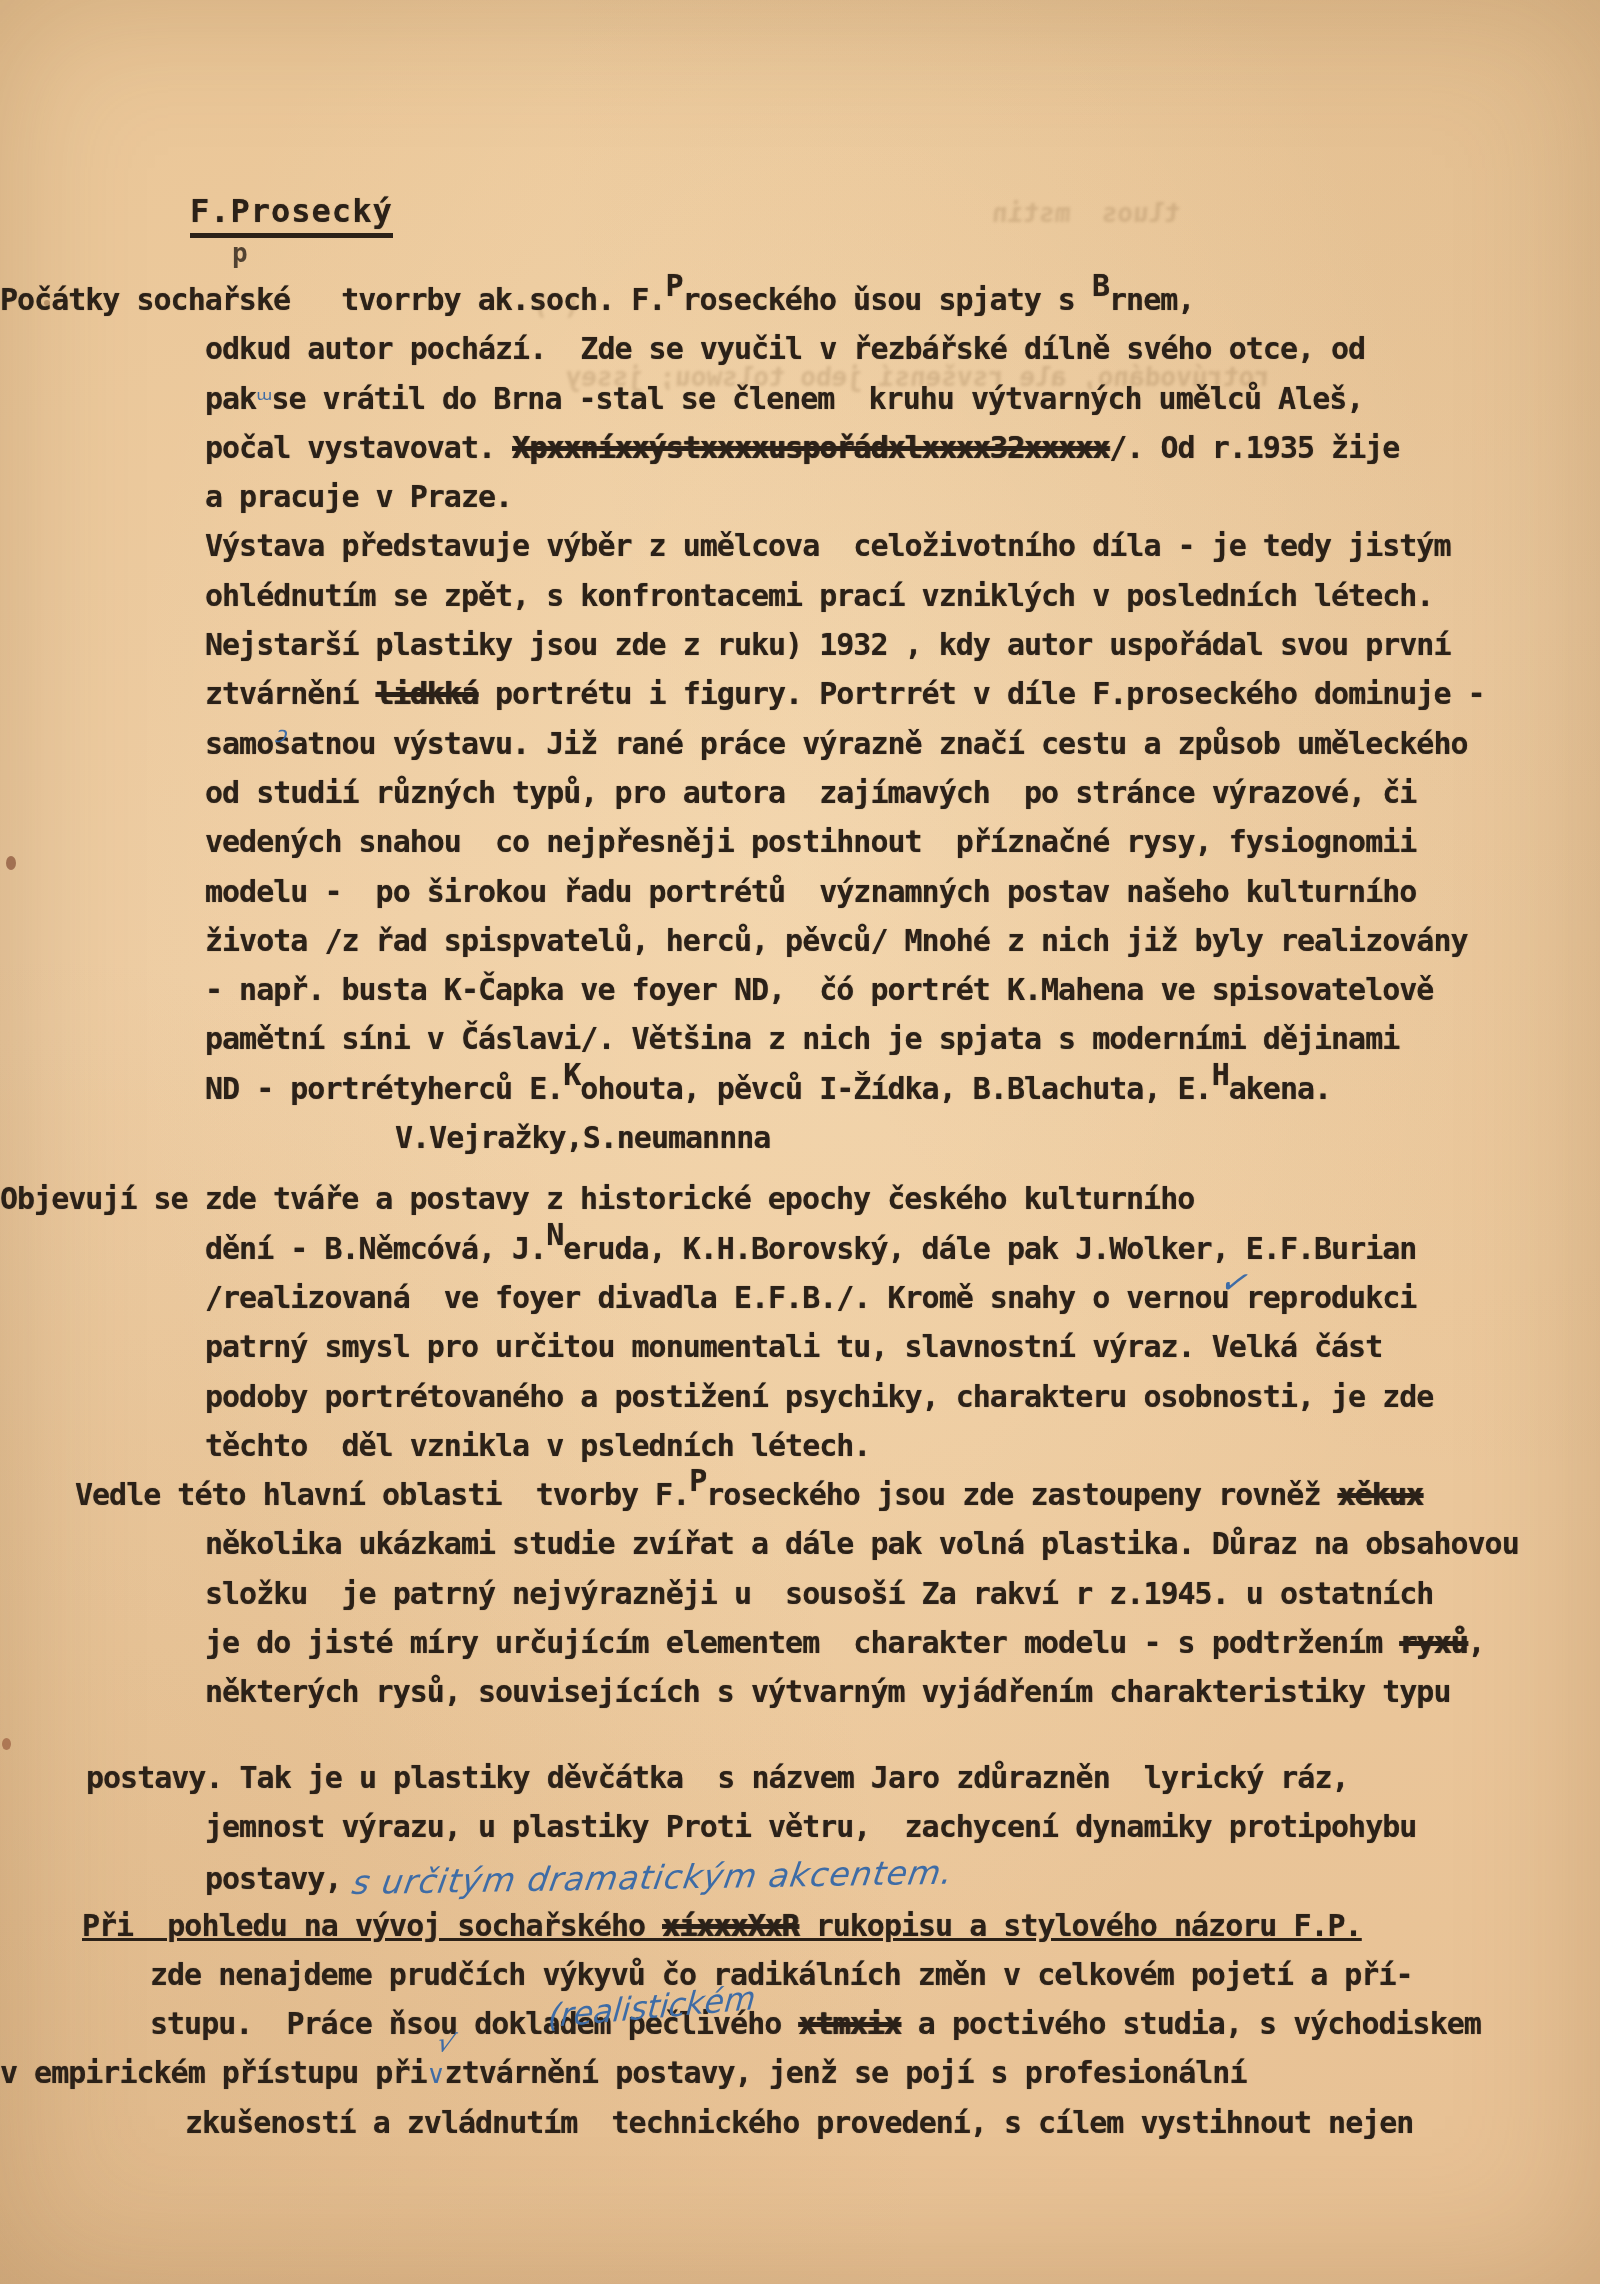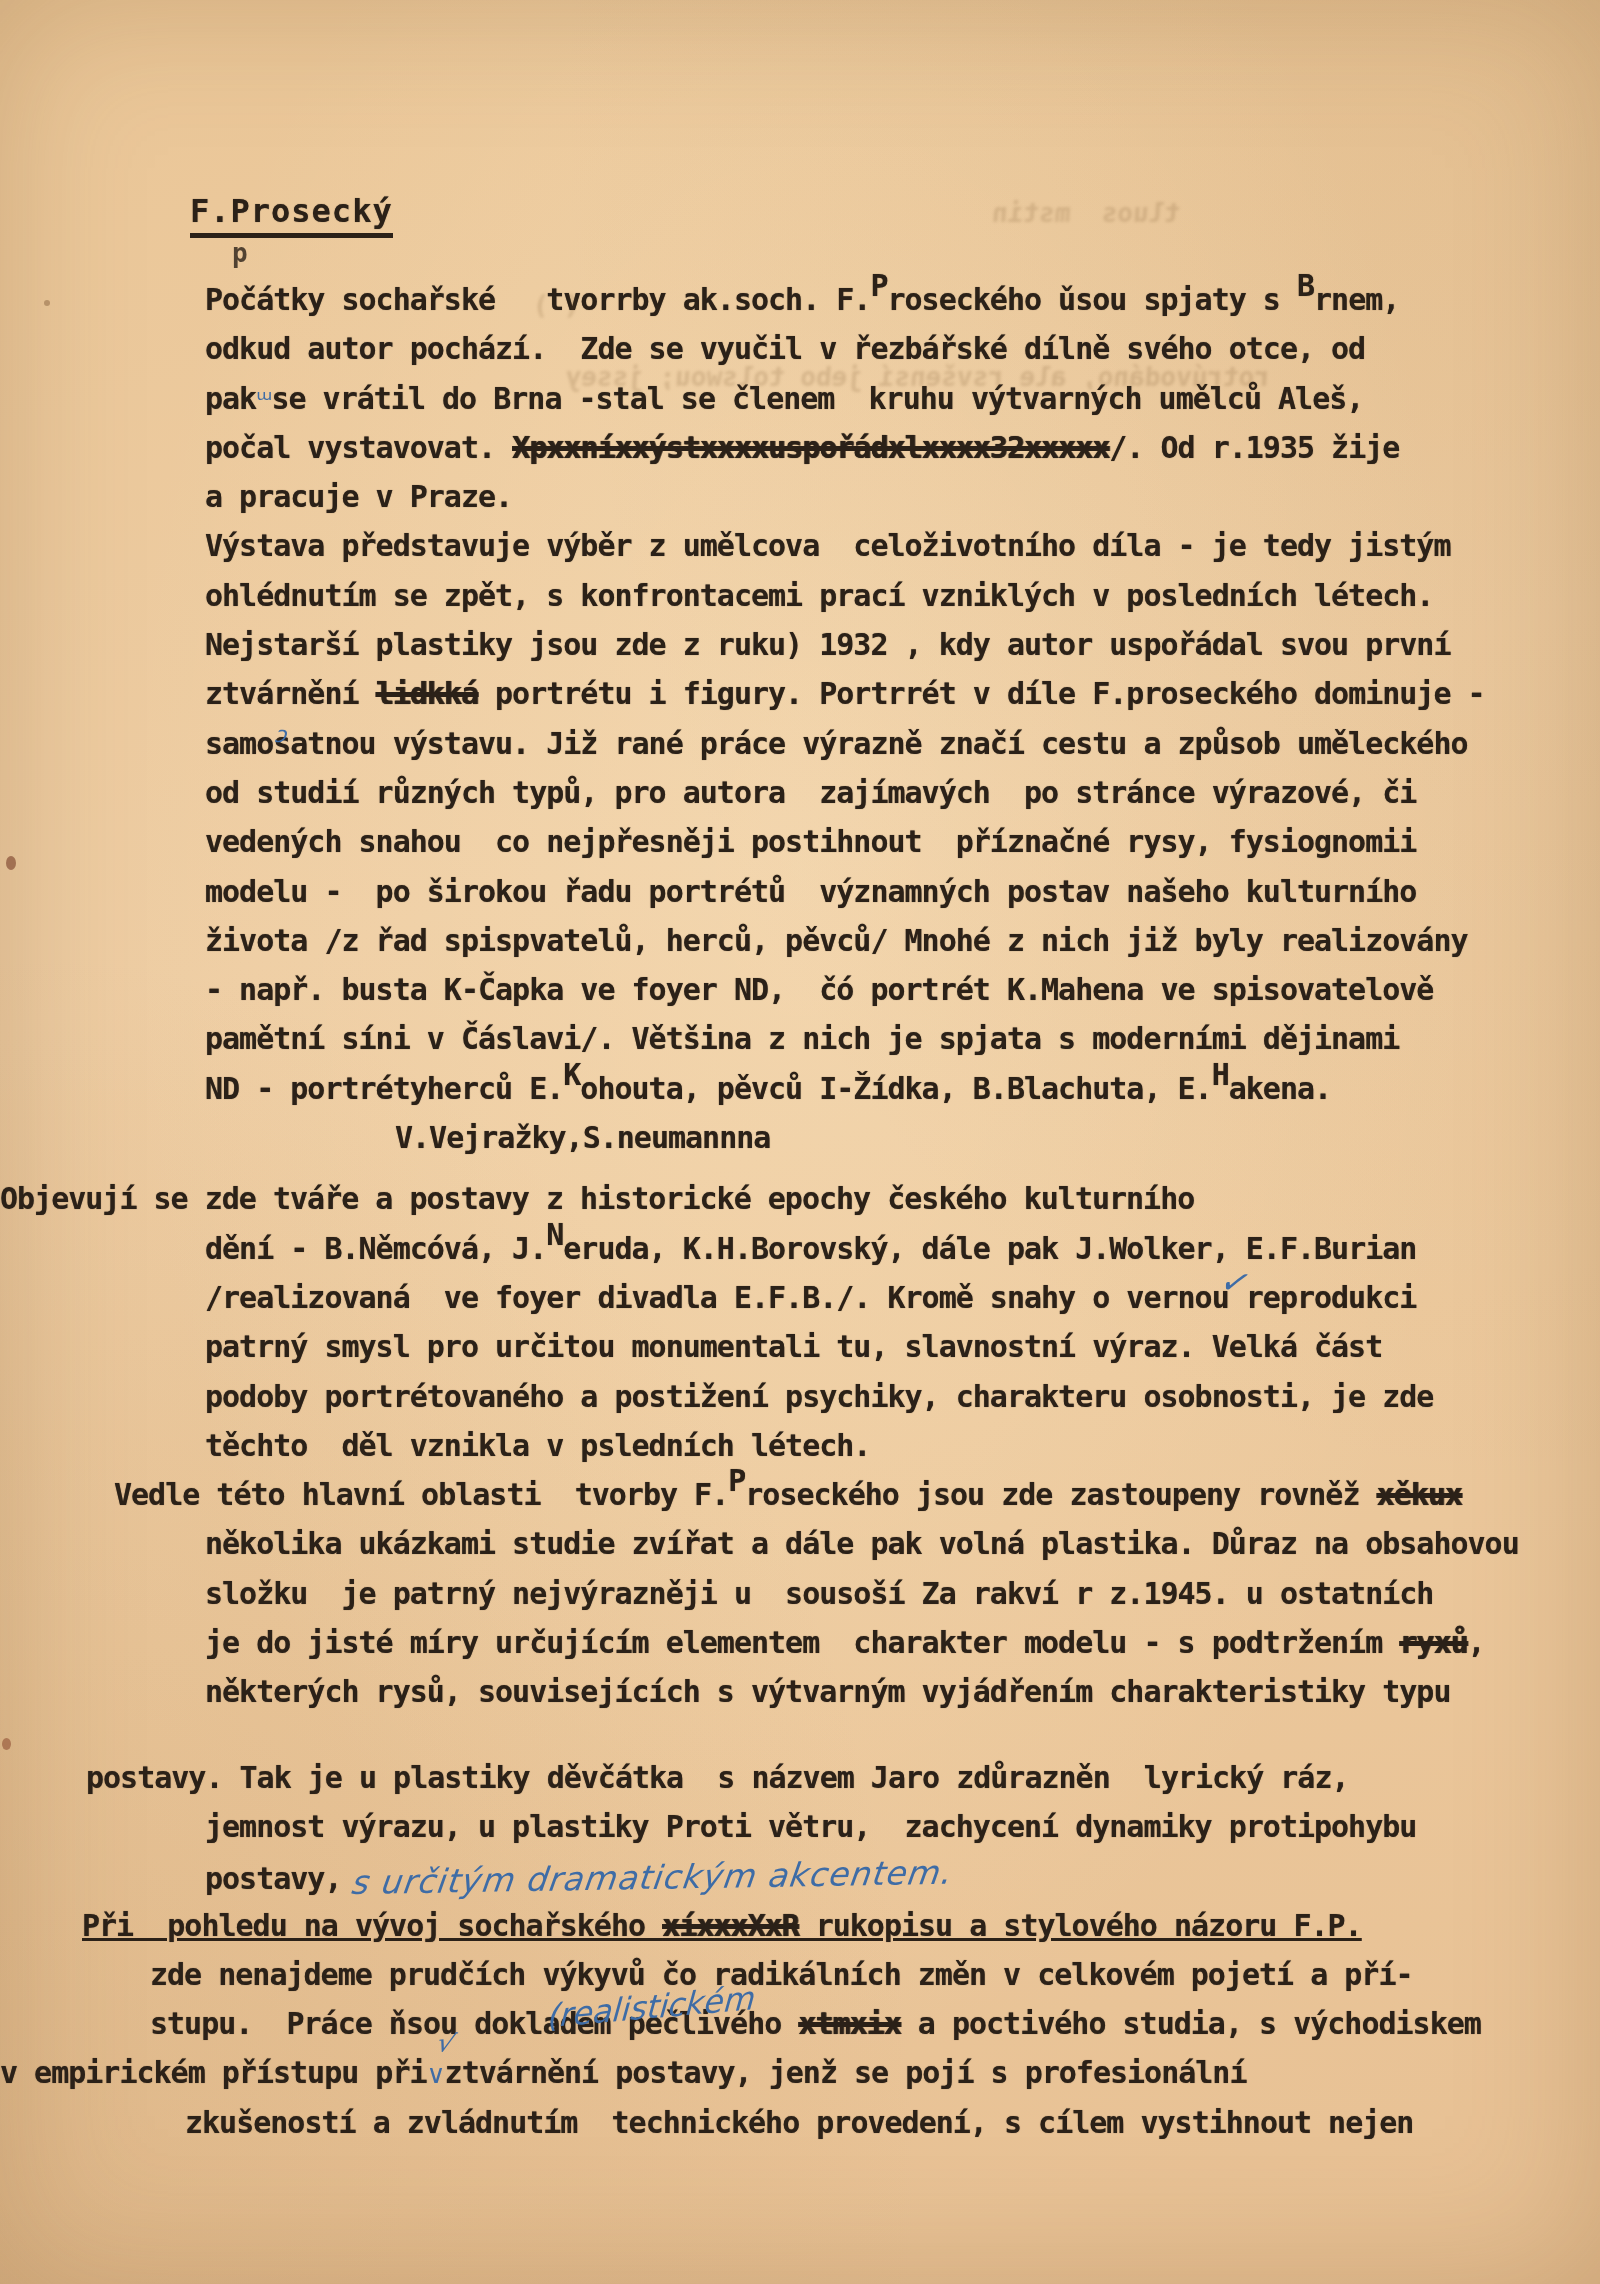--- a/index.html
+++ b/index.html
@@ -65,21 +65,21 @@
 </head>
 <body>
 
 <div class="page">
 
   <div class="title">F.Prosecký</div>
 
   <div class="stray-p">p</div>
 
   <div class="textblock">
-      <div class="line" style="padding-left: 205px;"><span class="seg-t">Počátky sochařské   tvorrby ak.soch. F.</span><span class="seg-sup">P</span><span class="seg-t">roseckého ǔsou spjaty s </span><span class="seg-sup">B</span><span class="seg-t">rnem,</span></div>
+      <div class="line" style=""><span class="seg-t">Počátky sochařské   tvorrby ak.soch. F.</span><span class="seg-sup">P</span><span class="seg-t">roseckého ǔsou spjaty s </span><span class="seg-sup">B</span><span class="seg-t">rnem,</span></div>
       <div class="line" style="padding-left: 205px;"><span class="seg-t">odkud autor pochází.  Zde se vyučil v řezbářské dílně svého otce, od</span></div>
       <div class="line" style="padding-left: 205px;"><span class="seg-t">pak</span><span class="seg-mk">ᵚ</span><span class="seg-t">se vrátil do Brna -stal se členem  kruhu výtvarných umělců Aleš,</span></div>
       <div class="line" style="padding-left: 205px;"><span class="seg-t">počal vystavovat. </span><span class="seg-x">Xpxxníxxýstxxxxuspořádxlxxxx32xxxxx</span><span class="seg-t">/. Od r.1935 žije</span></div>
       <div class="line" style="padding-left: 205px;"><span class="seg-t">a pracuje v Praze.</span></div>
       <div class="line" style="padding-left: 205px;"><span class="seg-t">Výstava představuje výběr z umělcova  celoživotního díla - je tedy jistým</span></div>
       <div class="line" style="padding-left: 205px;"><span class="seg-t">ohlédnutím se zpět, s konfrontacemi prací vzniklých v posledních létech.</span></div>
       <div class="line" style="padding-left: 205px;"><span class="seg-t">Nejstarší plastiky jsou zde z ruku) 1932 , kdy autor uspořádal svou první</span></div>
       <div class="line" style="padding-left: 205px;"><span class="seg-t">ztvárnění </span><span class="seg-x">lidkká</span><span class="seg-t"> portrétu i figury. Portrrét v díle F.proseckého dominuje -</span></div>
       <div class="line" style="padding-left: 205px;"><span class="seg-t">samosatnou výstavu. Již rané práce výrazně značí cestu a způsob uměleckého</span></div>
       <div class="line" style="padding-left: 205px;"><span class="seg-t">od studií různých typů, pro autora  zajímavých  po stránce výrazové, či</span></div>
@@ -89,21 +89,21 @@
       <div class="line" style="padding-left: 205px;"><span class="seg-t">- např. busta K-Čapka ve foyer ND,  čó portrét K.Mahena ve spisovatelově</span></div>
       <div class="line" style="padding-left: 205px;"><span class="seg-t">pamětní síni v Čáslavi/. Většina z nich je spjata s moderními dějinami</span></div>
       <div class="line" style="padding-left: 205px;"><span class="seg-t">ND - portrétyherců E.</span><span class="seg-sup">K</span><span class="seg-t">ohouta, pěvců I-Žídka, B.Blachuta, E.</span><span class="seg-sup">H</span><span class="seg-t">akena.</span></div>
       <div class="line" style="padding-left: 395px;"><span class="seg-t">V.Vejražky,S.neumannna</span></div>
       <div class="line" style=" margin-top: 12px;"><span class="seg-t">Objevují se zde tváře a postavy z historické epochy českého kulturního</span></div>
       <div class="line" style="padding-left: 205px;"><span class="seg-t">dění - B.Němcóvá, J.</span><span class="seg-sup">N</span><span class="seg-t">eruda, K.H.Borovský, dále pak J.Wolker, E.F.Burian</span></div>
       <div class="line" style="padding-left: 205px;"><span class="seg-t">/realizovaná  ve foyer divadla E.F.B./. Kromě snahy o vernou reprodukci</span></div>
       <div class="line" style="padding-left: 205px;"><span class="seg-t">patrný smysl pro určitou monumentali tu, slavnostní výraz. Velká část</span></div>
       <div class="line" style="padding-left: 205px;"><span class="seg-t">podoby portrétovaného a postižení psychiky, charakteru osobnosti, je zde</span></div>
       <div class="line" style="padding-left: 205px;"><span class="seg-t">těchto  děl vznikla v psledních létech.</span></div>
-      <div class="line" style="padding-left: 98px; margin-left: 16px;"><span class="seg-t">Vedle této hlavní oblasti  tvorby F.</span><span class="seg-sup">P</span><span class="seg-t">roseckého jsou zde zastoupeny rovněž </span><span class="seg-x">xěkux</span></div>
+      <div class="line" style="padding-left: 75px;"><span class="seg-t">Vedle této hlavní oblasti  tvorby F.</span><span class="seg-sup">P</span><span class="seg-t">roseckého jsou zde zastoupeny rovněž </span><span class="seg-x">xěkux</span></div>
       <div class="line" style="padding-left: 205px;"><span class="seg-t">několika ukázkami studie zvířat a dále pak volná plastika. Důraz na obsahovou</span></div>
       <div class="line" style="padding-left: 205px;"><span class="seg-t">složku  je patrný nejvýrazněji u  sousoší Za rakví r z.1945. u ostatních</span></div>
       <div class="line" style="padding-left: 205px;"><span class="seg-t">je do jisté míry určujícím elementem  charakter modelu - s podtržením </span><span class="seg-x">ryxů</span><span class="seg-t">,</span></div>
       <div class="line" style="padding-left: 205px;"><span class="seg-t">některých rysů, souvisejících s výtvarným vyjádřením charakteristiky typu</span></div>
       <div class="line" style="padding-left: 86px; margin-top: 36px;"><span class="seg-t">postavy. Tak je u plastiky děvčátka  s názvem Jaro zdůrazněn  lyrický ráz,</span></div>
       <div class="line" style="padding-left: 205px;"><span class="seg-t">jemnost výrazu, u plastiky Proti větru,  zachycení dynamiky protipohybu</span></div>
       <div class="line" style="padding-left: 205px;"><span class="seg-t">postavy,</span><span class="seg-hw"> s určitým dramatickým akcentem.</span></div>
       <div class="line" style="padding-left: 82px; text-decoration: underline;"><span class="seg-t">Při  pohledu na vývoj sochařského </span><span class="seg-x">xíxxxXxR</span><span class="seg-t"> rukopisu a stylového názoru F.P.</span></div>
       <div class="line" style="padding-left: 150px;"><span class="seg-t">zde nenajdeme prudčích výkyvů čo radikálních změn v celkovém pojetí a pří-</span></div>
       <div class="line" style="padding-left: 150px;"><span class="seg-t">stupu.  Práce ňsou dokladem pečlivého </span><span class="seg-x">xtmxix</span><span class="seg-t"> a poctivého studia, s východiskem</span></div>

